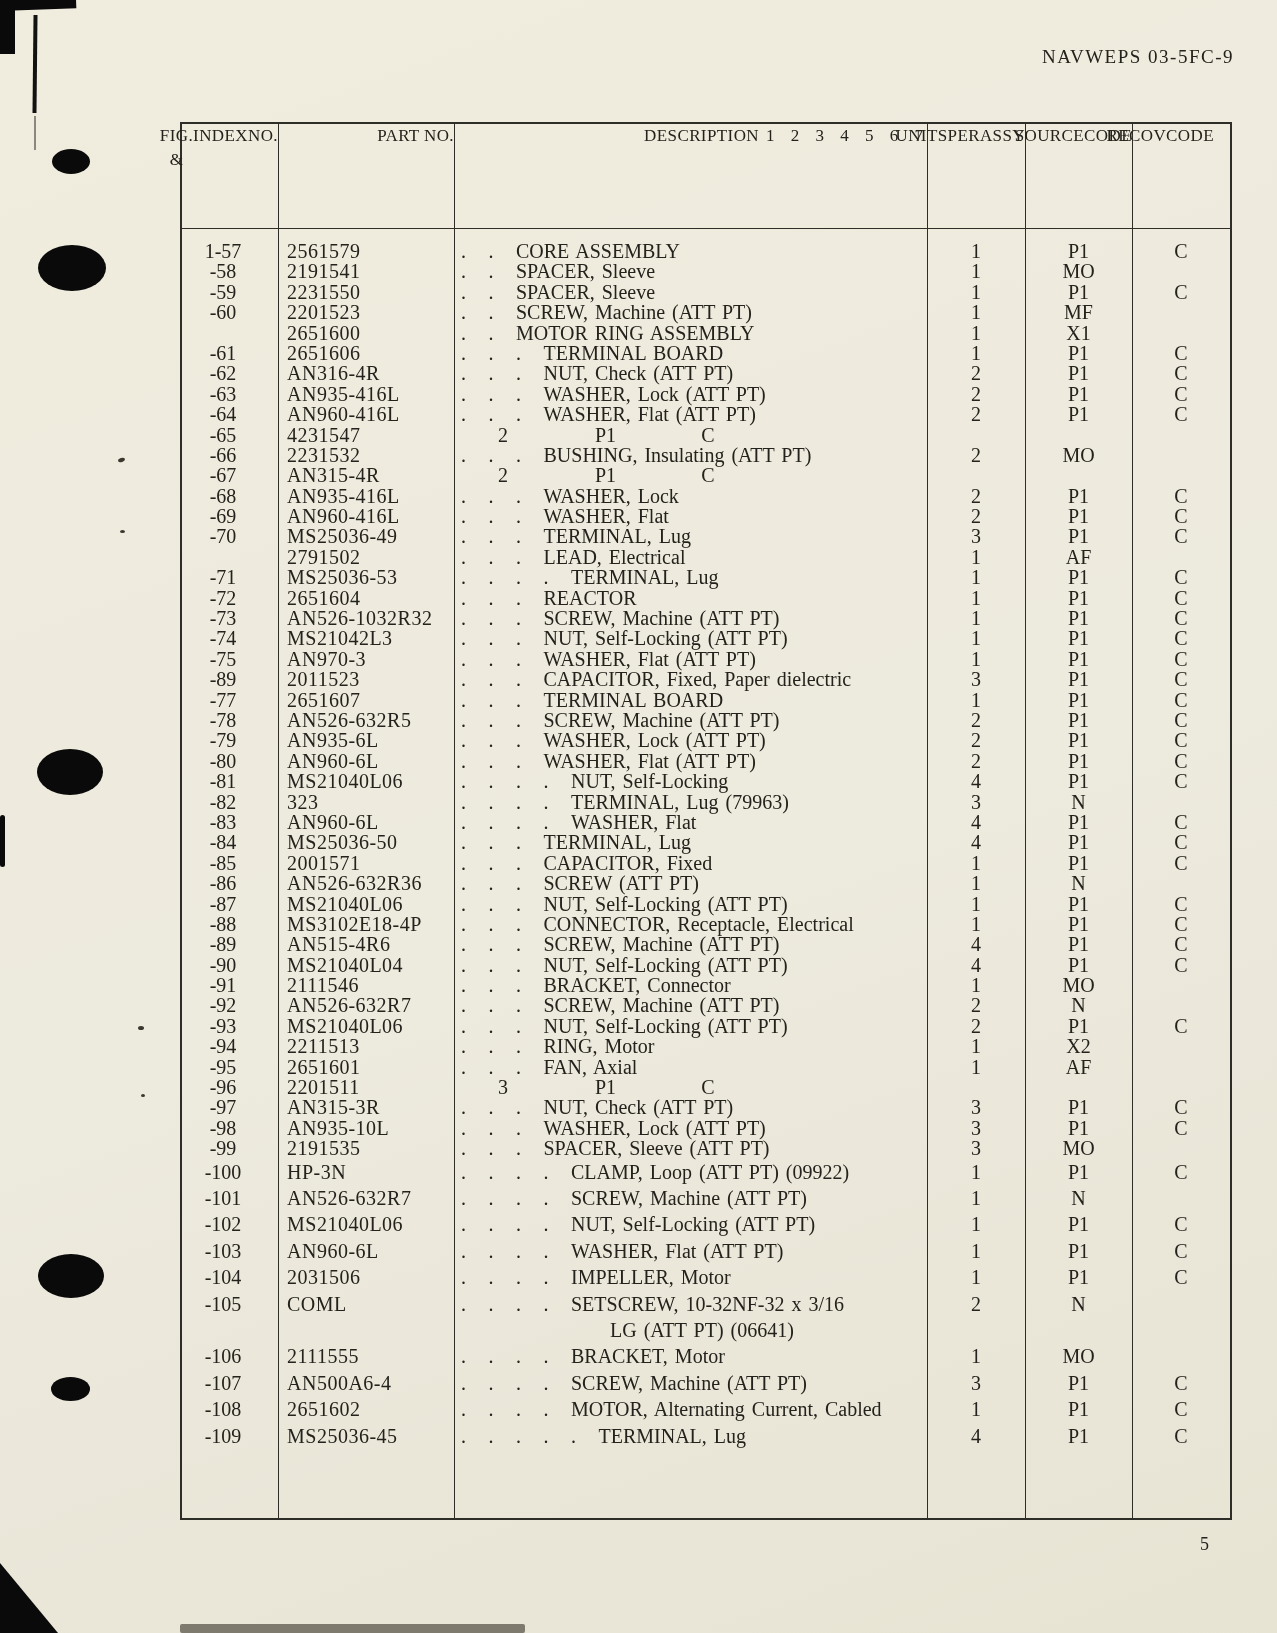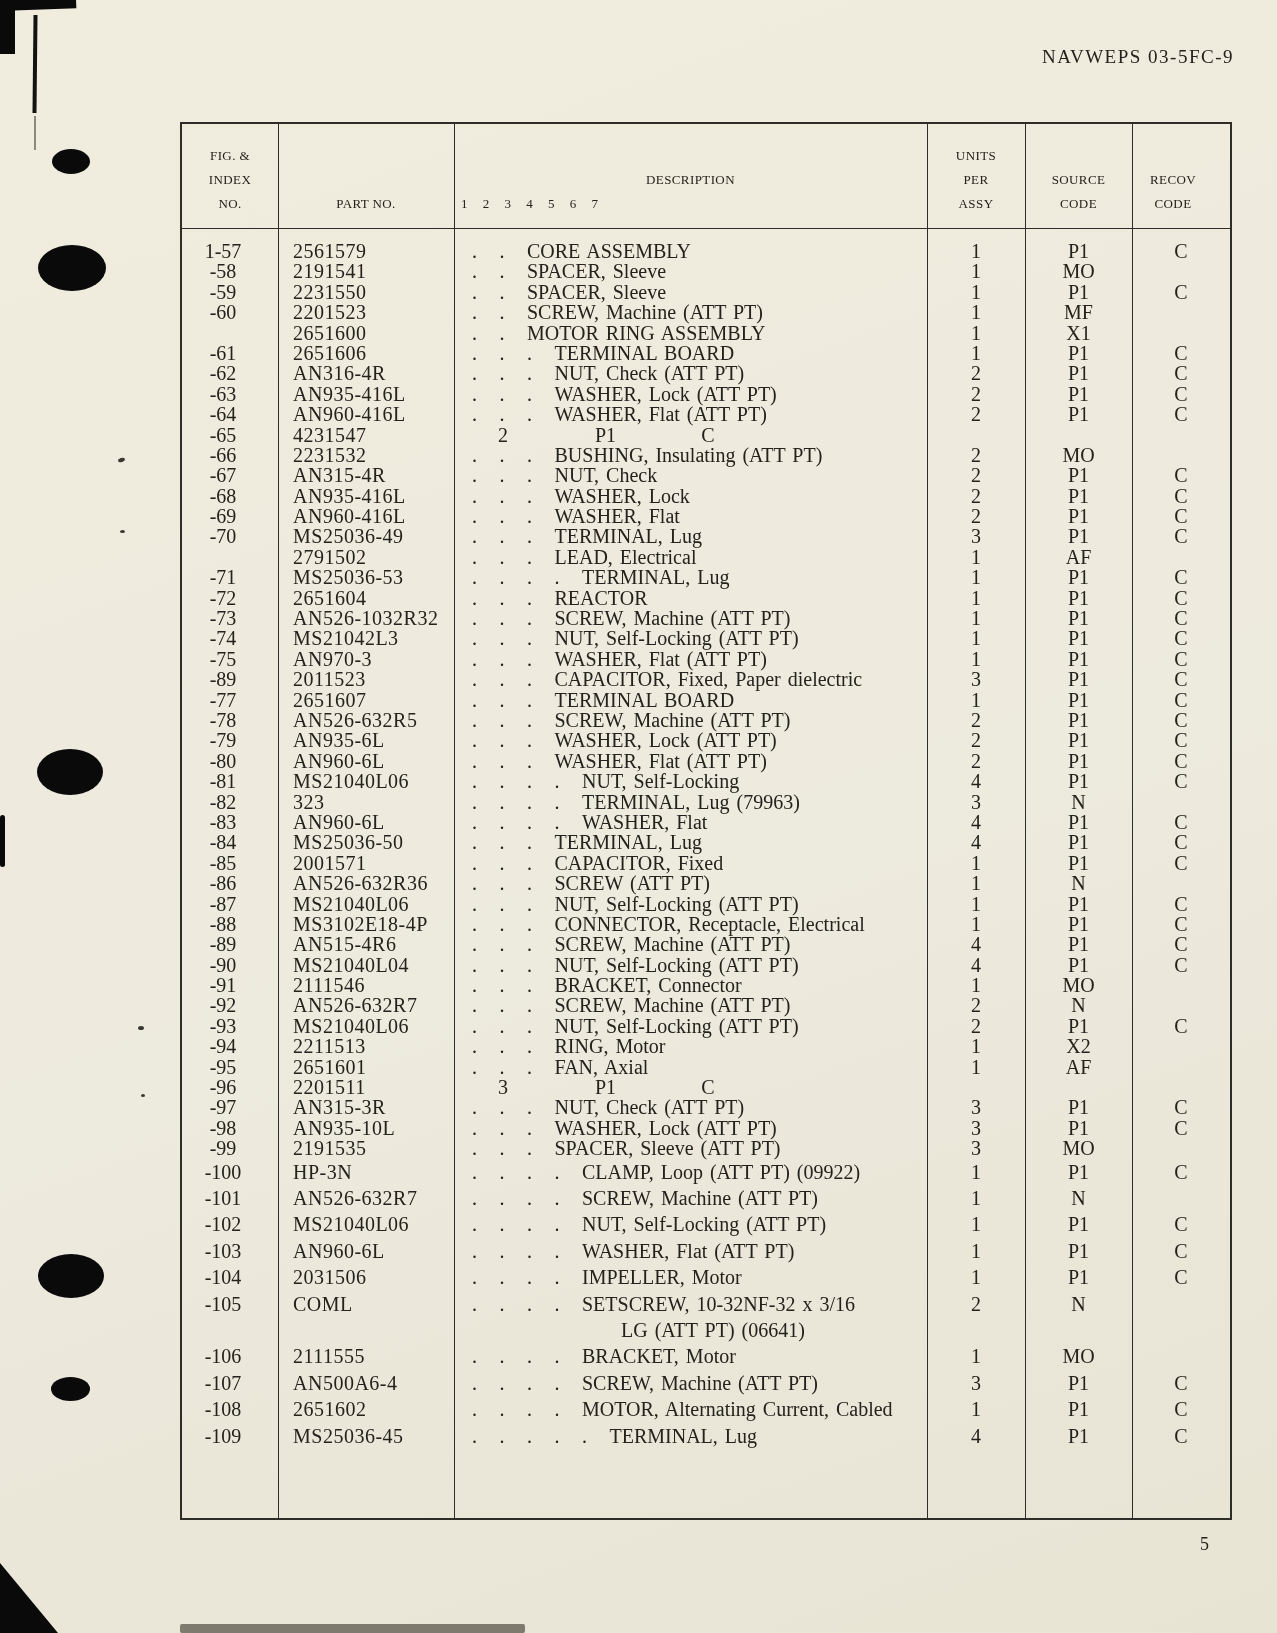--- a/index.html
+++ b/index.html
@@ -14,37 +14,37 @@
 
   
   .ptable{position:absolute;left:180px;top:122px;width:1052px;height:1398px;
     border:2px solid #2f2d27;box-sizing:border-box;}
   .vline{position:absolute;top:0;bottom:0;width:1px;background:#2f2d27;}
   .v1{left:96px}.v2{left:272px}.v3{left:745px}.v4{left:843px}.v5{left:950px}
   .hline{position:absolute;left:0;right:0;top:104px;height:1px;background:#2f2d27;}
 
   
   .thead{position:absolute;left:0;top:0;right:0;height:104px;display:flex;}
-  .th{display:flex;flex-direction:column;justify-content:flex-end;box-sizing:border-box;
-    padding-bottom:12px;line-height:24px;font-size:13px;letter-spacing:.4px;text-align:center;}
+  .th{display:flex;flex-direction:row;justify-content:flex-end;box-sizing:border-box;
+    padding-bottom:12px;line-height:24px;font-size:17px;letter-spacing:.4px;text-align:center;}
   .th-fig{width:96px}.th-part{width:176px}.th-desc{width:473px}
   .th-units{width:98px}.th-src{width:107px}.th-recov{width:82px}
   .desc-word{text-align:center;}
   .desc-nums{text-align:left;padding-left:7px;letter-spacing:4px;word-spacing:4px;}
 
   
   .tbody{position:absolute;left:0;top:105px;right:0;bottom:0;padding-top:12px;overflow:hidden;}
   .tr{display:flex;height:20.4px;line-height:20.4px;font-size:20px;}
   .tr.tall{height:26.4px;line-height:26.4px;}
   .tr.two{height:52.8px;}
   .tr.two .dline{height:26.4px;line-height:26.4px;}
   .td{box-sizing:border-box;white-space:nowrap;}
   .c-fig{width:96px;text-align:center;padding-right:14px;}
-  .c-part{width:176px;padding-left:15px;letter-spacing:.5px;}
-  .c-desc{width:473px;padding-left:18px;word-spacing:2px;}
+  .c-part{width:176px;padding-left:9px;letter-spacing:.5px;}
+  .c-desc{width:473px;padding-left:7px;word-spacing:2px;}
   .c-units{width:98px;text-align:center;}
   .c-src{width:107px;text-align:center;}
   .c-recov{width:98px;text-align:center;}
   .dot{display:inline-block;width:27.5px;}
   .cont{margin-left:149px;}
 
   
   .hole{position:absolute;background:#0a0a0a;border-radius:50%;}
   .h1{left:52px;top:149px;width:38px;height:25px;}
   .h2{left:38px;top:245px;width:68px;height:46px;}
@@ -230,23 +230,20 @@
           <div class="td c-desc">
             <div class="dline"><span class="dot">.</span><span class="dot">.</span><span class="dot">.</span><span>BUSHING, Insulating (ATT PT)</span></div>
           </div>
           <div class="td c-units">2</div>
           <div class="td c-src">MO</div>
           <div class="td c-recov"></div>
         </div>
         <div class="tr">
           <div class="td c-fig">-67</div>
           <div class="td c-part">AN315-4R</div>
-          <div class="td c-desc">
-            <div class="dline"><span class="dot">.</span><span class="dot">.</span><span class="dot">.</span><span>NUT, Check</span></div>
-          </div>
           <div class="td c-units">2</div>
           <div class="td c-src">P1</div>
           <div class="td c-recov">C</div>
         </div>
         <div class="tr">
           <div class="td c-fig">-68</div>
           <div class="td c-part">AN935-416L</div>
           <div class="td c-desc">
             <div class="dline"><span class="dot">.</span><span class="dot">.</span><span class="dot">.</span><span>WASHER, Lock</span></div>
           </div>

